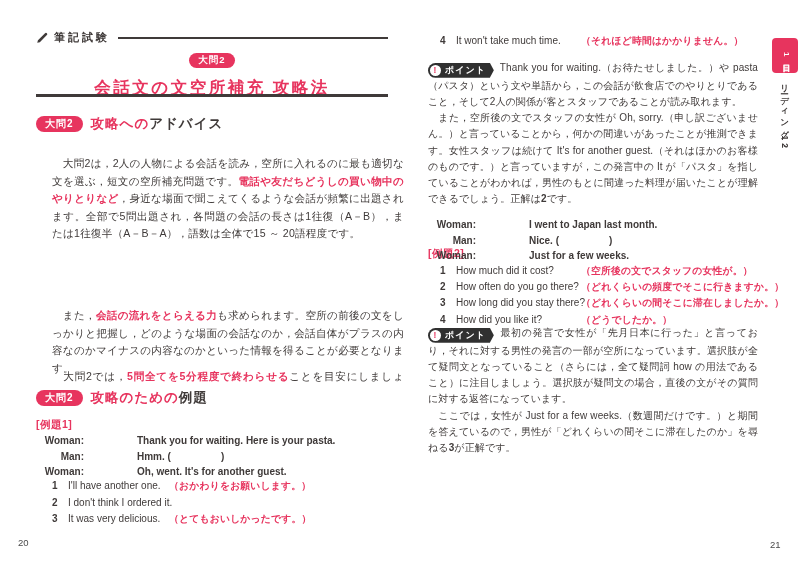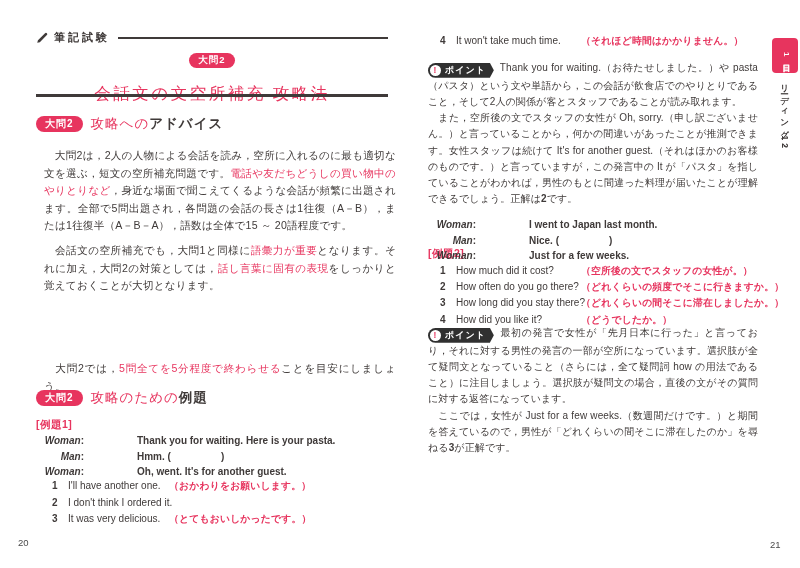--- a/index.html
+++ b/index.html
@@ -20,43 +20,43 @@
   .lp-header{top:30px;left:0;right:0;display:flex;align-items:center;}
   .lp-header .pencil{width:13px;height:13px;flex:0 0 auto;margin-right:5px;}
   .lp-header .hlabel{font-size:11px;font-weight:700;letter-spacing:3px;}
   .lp-header .hline{flex:1;height:2px;background:var(--ink);margin-left:8px;}
 
   .titleblock{top:49px;left:0;width:100%;text-align:center;}
   .badge-red{
     display:inline-block;background:var(--accent);color:#fff;border-radius:9px;
     font-size:9.5px;font-weight:700;padding:2px 9px 3px;letter-spacing:1px;line-height:1;
   }
-  .main-title{margin-top:15px;color:var(--accent);font-size:16.5px;font-weight:400;letter-spacing:2.5px;}
+  .main-title{margin-top:9px;color:var(--accent);font-size:16.5px;font-weight:700;letter-spacing:2.5px;}
   .lp-divider{top:94px;left:0;width:100%;height:2.5px;background:var(--ink);}
 
   .sec-h{display:flex;align-items:center;font-size:13.5px;font-weight:700;letter-spacing:1px;}
   .sec-h .badge-red{margin-right:8px;font-size:10px;padding:2.5px 9px 3.5px;}
   .lp-h1{top:115px;left:0;}
   .lp-h2{top:389px;left:0;}
 
-  .jp{font-size:10.6px;line-height:17.5px;letter-spacing:0.2px;text-align:justify;margin:8px;}
+  .jp{font-size:10.6px;line-height:17.5px;letter-spacing:0.2px;text-align:justify;margin:16px;}
   .lp-p1{top:139px;left:0;width:352px;}
   .lp-p2{top:234px;left:0;width:352px;}
   .lp-p3{top:291px;left:0;width:352px;}
   .lp-p4{top:352px;left:0;width:352px;}
-  .seg-r{color:var(--accent);font-weight:400;}
+  .seg-r{color:var(--accent);font-weight:700;}
   .seg-b{font-weight:700;}
 
   .ex-label{color:var(--accent);font-weight:700;font-size:10.5px;letter-spacing:0.5px;}
   .lp-ex1label{top:418px;left:0;}
 
   .dialog{display:block;}
   .lp-dialog{top:433px;left:0;width:352px;}
   .dline{display:flex;line-height:15.5px;font-size:10px;}
-  .speaker{flex:0 0 48px;text-align:right;font-weight:700;font-style:italic;white-space:nowrap;}
+  .speaker{flex:0 0 48px;text-align:right;font-weight:700;white-space:nowrap;}
   .speaker::after{content:":";font-style:normal;}
   .dtext{margin-left:5px;font-weight:700;white-space:nowrap;padding-left:48px;}
 
   .lp-options{top:478px;left:0;width:352px;}
   .opt-row{display:flex;line-height:16.5px;font-size:10px;padding-left:16px;}
   .opt-num{flex:0 0 16px;font-weight:700;}
   .opt-en{min-width:94px;font-weight:400;white-space:nowrap;padding-right:7px;}
   .opt-ja{color:var(--accent);font-weight:700;font-size:9.8px;white-space:nowrap;letter-spacing:0.2px;}
 
   
@@ -117,21 +117,21 @@
   </div>
 
   <div class="abs lp-divider"></div>
 
   <div class="abs sec-h lp-h1">
     <span class="badge-red">大問2</span>
     <span><span class="seg-r">攻略への</span><span class="seg-n">アドバイス</span></span>
   </div>
 
   <p class="abs jp lp-p1"><span class="seg-n">　大問2は，2人の人物による会話を読み，空所に入れるのに最も適切な文を選ぶ，短文の空所補充問題です。</span><span class="seg-r">電話や友だちどうしの買い物中のやりとりなど</span><span class="seg-n">，身近な場面で聞こえてくるような会話が頻繁に出題されます。全部で5問出題され，各問題の会話の長さは1往復（A－B），または1往復半（A－B－A），語数は全体で15 ～ 20語程度です。</span></p>
-  <p class="abs jp lp-p2"><span class="seg-n">　会話文の空所補充でも，大問1と同様に</span><span class="seg-r">語彙力が重要</span><span class="seg-n">となります。それに加え，大問2の対策としては，</span><span class="seg-r">話し言葉に固有の表現</span><span class="seg-n">をしっかりと覚えておくことが大切となります。</span></p>
+  <p class="abs jp lp-p3"><span class="seg-n">　また，</span><span class="seg-r">会話の流れをとらえる力</span><span class="seg-n">も求められます。空所の前後の文をしっかりと把握し，どのような場面の会話なのか，会話自体がプラスの内容なのかマイナスの内容なのかといった情報を得ることが必要となります。</span></p>
   <p class="abs jp lp-p4"><span class="seg-n">　大問2では，</span><span class="seg-r">5問全てを5分程度で終わらせる</span><span class="seg-n">ことを目安にしましょう。</span></p>
 
   <div class="abs sec-h lp-h2">
     <span class="badge-red">大問2</span>
     <span><span class="seg-r">攻略のための</span><span class="seg-n">例題</span></span>
   </div>
 
   <div class="abs ex-label lp-ex1label">[例題1]</div>
 
   <div class="abs dialog lp-dialog">

